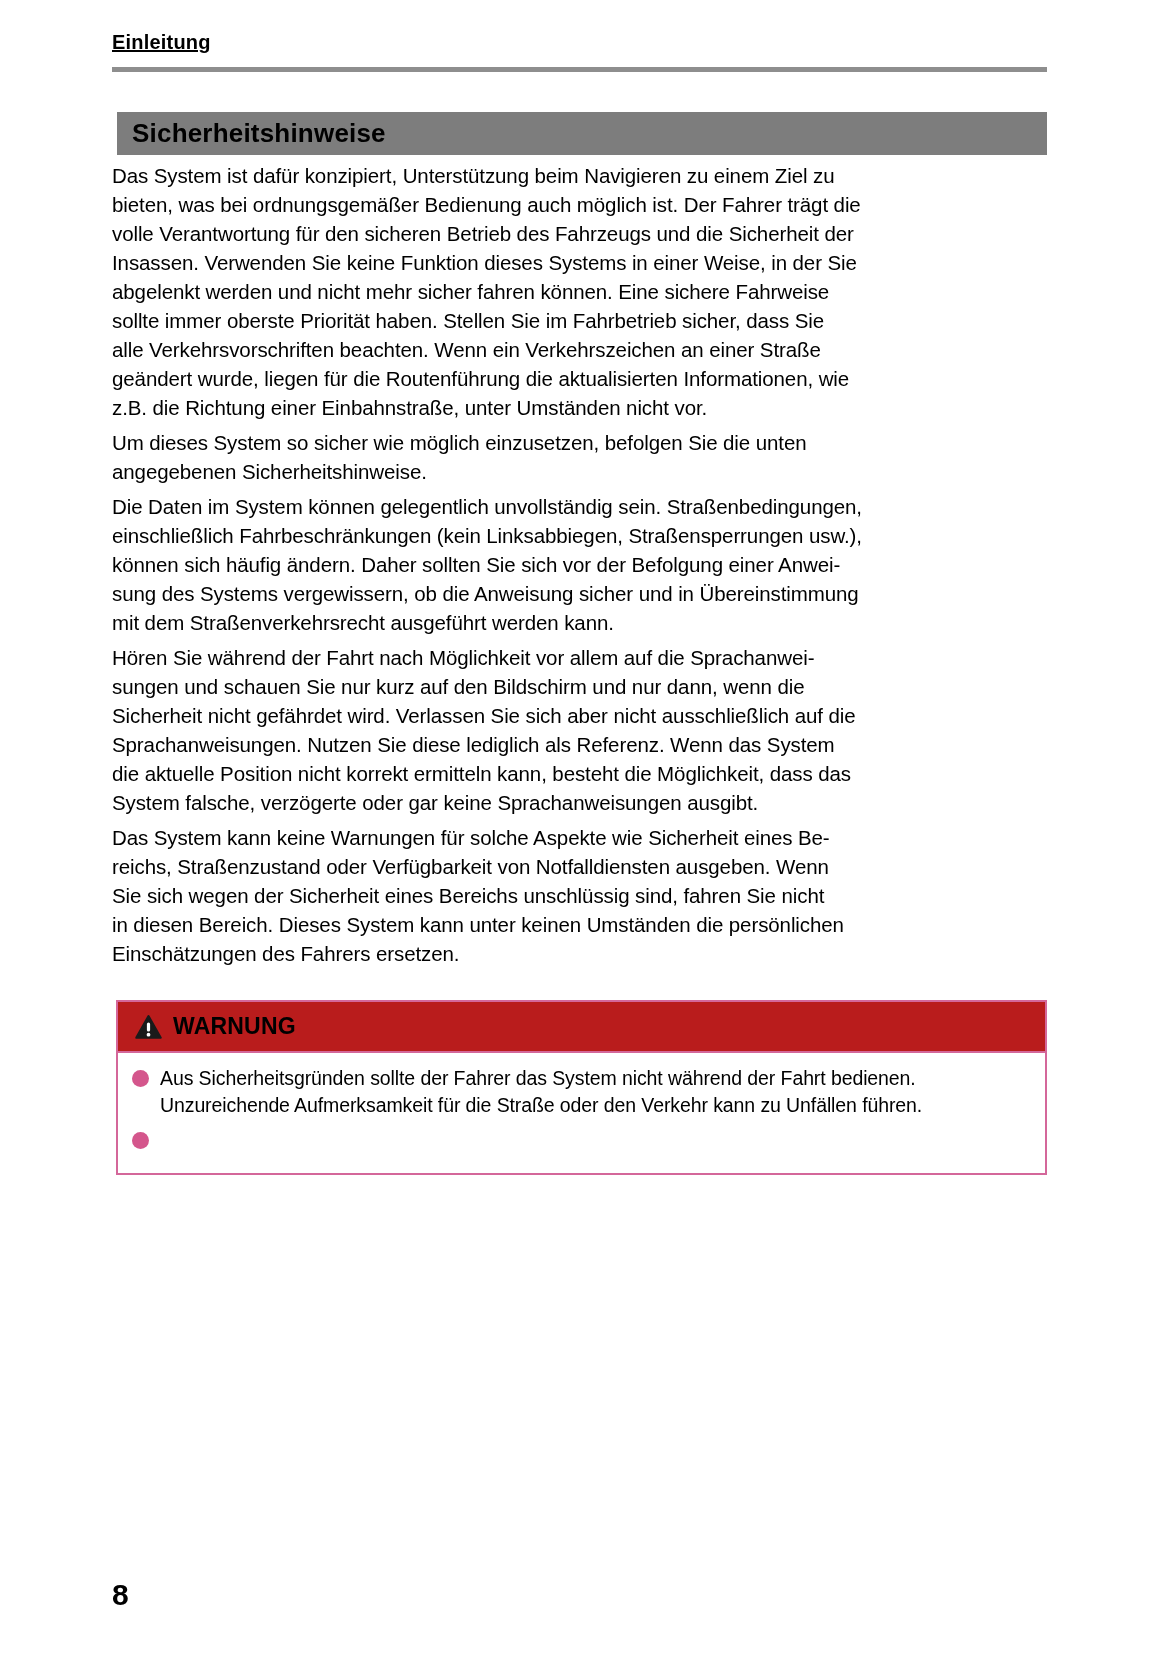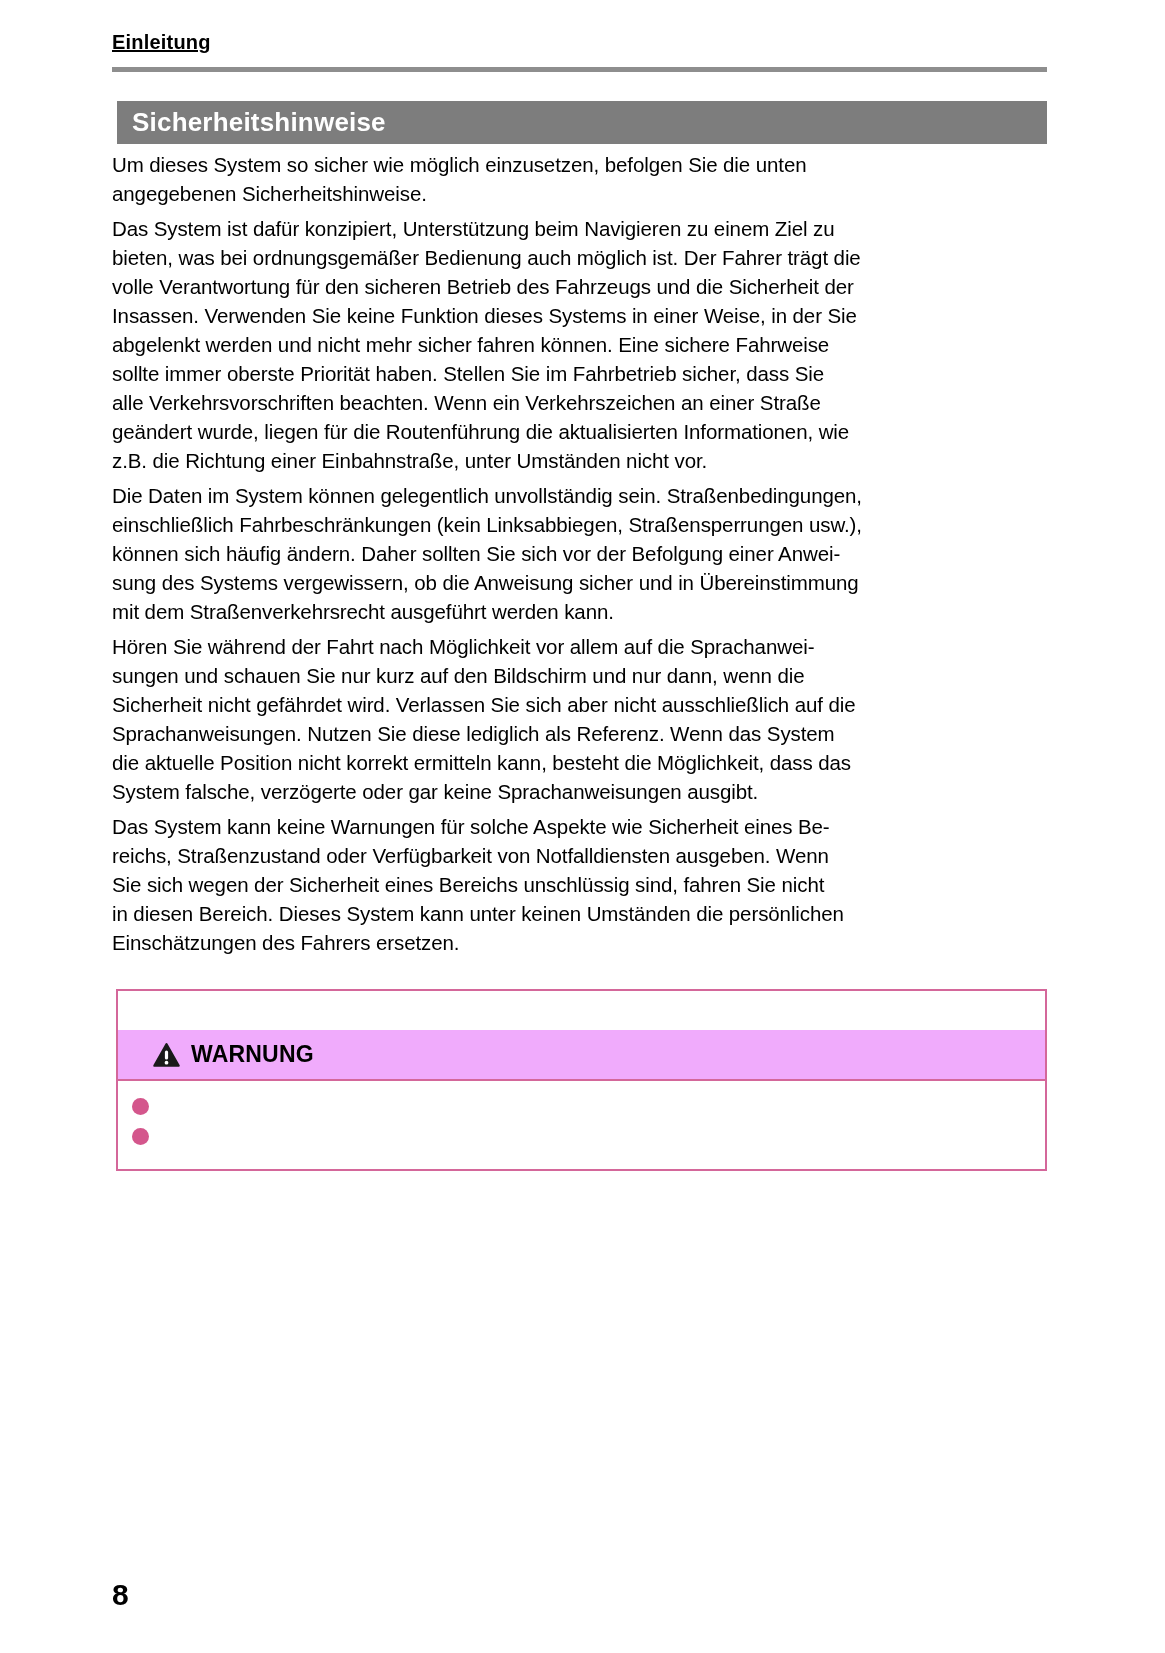--- a/index.html
+++ b/index.html
@@ -22,25 +22,25 @@
     line-height: 24px;
     letter-spacing: 0.2px;
     text-decoration: underline;
   }
   .chapter-rule {
     margin-top: 13px;
     height: 5px;
     background: #8e8e8e;
   }
   .section-banner {
-    margin-top: 29px;
+    margin-top: 40px;
     margin-left: 5px;
     height: 43px;
     background: #7d7d7d;
-    color: #ffffff;
+    color: #000000;
     font-size: 26px;
     font-weight: bold;
     line-height: 43px;
     padding-left: 15px;
     letter-spacing: 0.2px;
   }
   .body-text { margin-top: 6px; }
   .para {
     font-size: 20.5px;
     line-height: 29px;
@@ -49,27 +49,26 @@
     letter-spacing: -0.1px;
   }
   .warning-box {
     margin-top: 32px;
     margin-left: 4px;
     width: 931px;
     border: 2px solid #d4679a;
     background: #ffffff;
   }
   .warning-header {
-    background: #f0abfc;
+    background: #b91c1c;
     border-bottom: 2px solid #d4679a;
     display: flex;
     align-items: center;
     gap: 11px;
-    padding: 11px 35px;
-    margin-top: 39px;
+    padding: 11px 17px;
   }
   .warning-title {
     font-size: 23px;
     font-weight: bold;
     line-height: 27px;
     letter-spacing: 0.2px;
   }
   .warning-icon { width: 27px; height: 24px; display: block; }
   .warning-body { padding: 12px 18px 24px 14px; }
   .warning-item {
@@ -106,31 +105,31 @@
 
 <div class="content">
 
   <div class="chapter-title">Einleitung</div>
 
   <div class="chapter-rule"></div>
 
   <div class="section-banner">Sicherheitshinweise</div>
 
   <div class="body-text">
-    <p class="para">Um dieses System so sicher wie möglich einzusetzen, befolgen Sie die unten
-angegebenen Sicherheitshinweise.</p>
     <p class="para">Das System ist dafür konzipiert, Unterstützung beim Navigieren zu einem Ziel zu
 bieten, was bei ordnungsgemäßer Bedienung auch möglich ist. Der Fahrer trägt die
 volle Verantwortung für den sicheren Betrieb des Fahrzeugs und die Sicherheit der
 Insassen. Verwenden Sie keine Funktion dieses Systems in einer Weise, in der Sie
 abgelenkt werden und nicht mehr sicher fahren können. Eine sichere Fahrweise
 sollte immer oberste Priorität haben. Stellen Sie im Fahrbetrieb sicher, dass Sie
 alle Verkehrsvorschriften beachten. Wenn ein Verkehrszeichen an einer Straße
 geändert wurde, liegen für die Routenführung die aktualisierten Informationen, wie
 z.B. die Richtung einer Einbahnstraße, unter Umständen nicht vor.</p>
+    <p class="para">Um dieses System so sicher wie möglich einzusetzen, befolgen Sie die unten
+angegebenen Sicherheitshinweise.</p>
     <p class="para">Die Daten im System können gelegentlich unvollständig sein. Straßenbedingungen,
 einschließlich Fahrbeschränkungen (kein Linksabbiegen, Straßensperrungen usw.),
 können sich häufig ändern. Daher sollten Sie sich vor der Befolgung einer Anwei-
 sung des Systems vergewissern, ob die Anweisung sicher und in Übereinstimmung
 mit dem Straßenverkehrsrecht ausgeführt werden kann.</p>
     <p class="para">Hören Sie während der Fahrt nach Möglichkeit vor allem auf die Sprachanwei-
 sungen und schauen Sie nur kurz auf den Bildschirm und nur dann, wenn die
 Sicherheit nicht gefährdet wird. Verlassen Sie sich aber nicht ausschließlich auf die
 Sprachanweisungen. Nutzen Sie diese lediglich als Referenz. Wenn das System
 die aktuelle Position nicht korrekt ermitteln kann, besteht die Möglichkeit, dass das
@@ -147,20 +146,22 @@
       <svg class="warning-icon" viewBox="0 0 100 90">
         <path d="M50 5 L95 85 L5 85 Z" fill="#1a1a1a" stroke="#1a1a1a" stroke-width="9" stroke-linejoin="round"></path>
         <rect x="44" y="28" width="12" height="34" rx="6" fill="#ffffff"></rect>
         <circle cx="50" cy="74" r="7" fill="#ffffff"></circle>
       </svg>
       <span class="warning-title">WARNUNG</span>
     </div>
     <div class="warning-body">
       <div class="warning-item">
         <span class="bullet-dot"></span>
+        <span class="bullet-text">Aus Sicherheitsgründen sollte der Fahrer das System nicht während der Fahrt bedienen.
+Unzureichende Aufmerksamkeit für die Straße oder den Verkehr kann zu Unfällen führen.</span>
       </div>
       <div class="warning-item">
         <span class="bullet-dot"></span>
       </div>
     </div>
   </div>
 
 </div>
 
 <div class="page-number">8</div>

